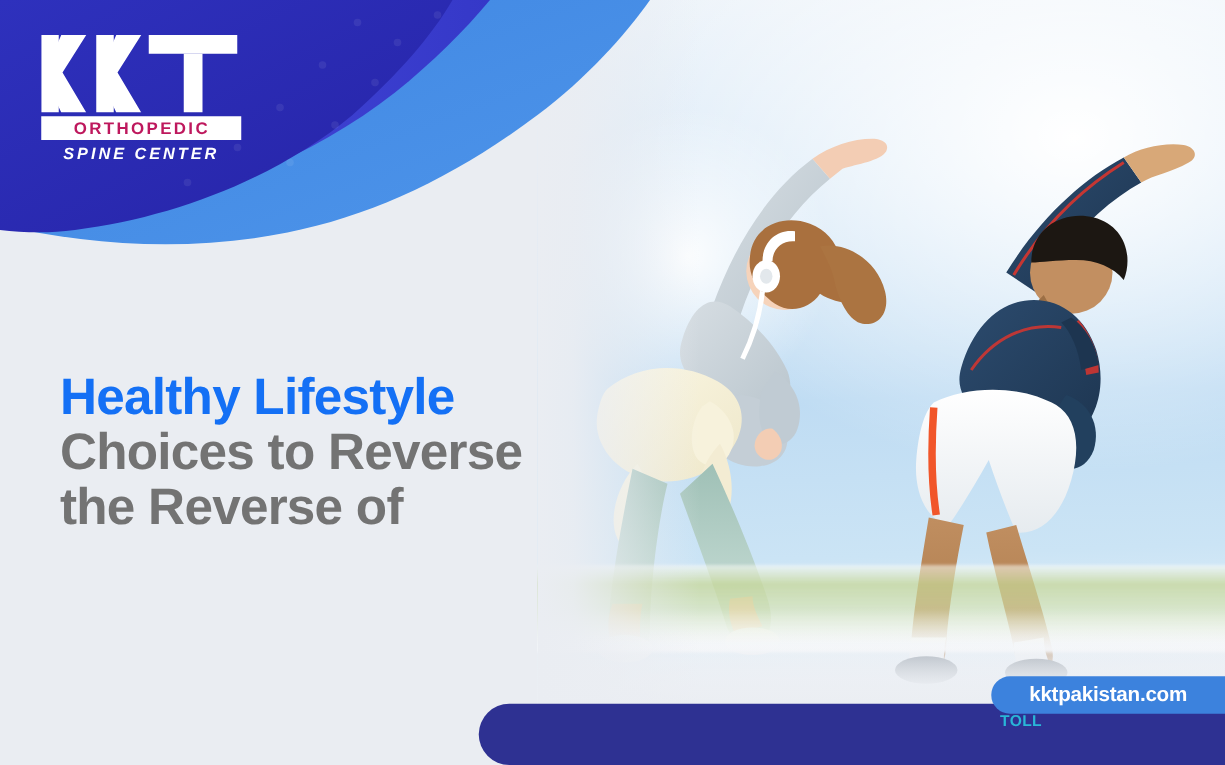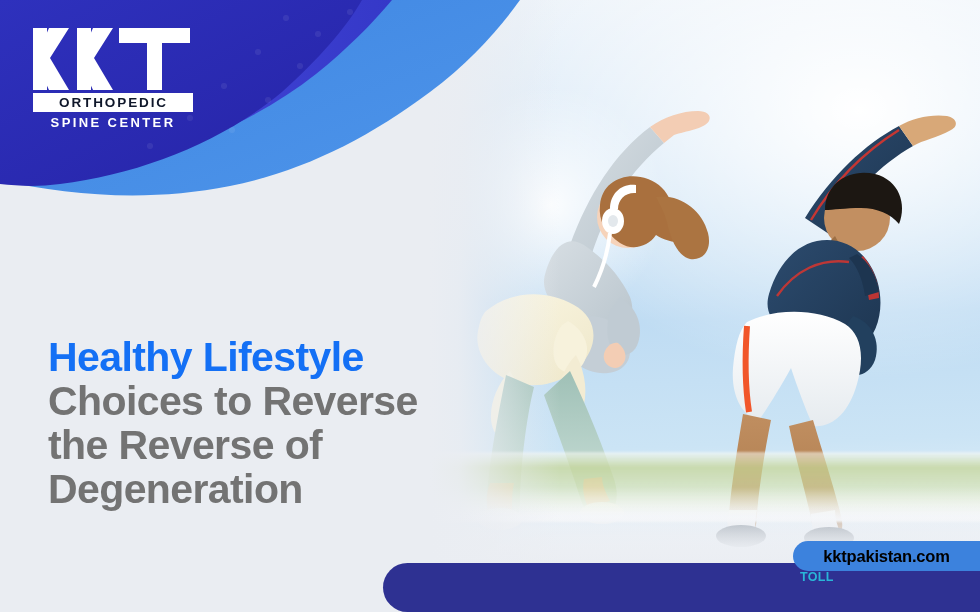--- a/index.html
+++ b/index.html
@@ -46,49 +46,49 @@
   }
 
   
   .waves{position:absolute;left:0;top:0;width:980px;height:300px;}
 
   
   .logo{position:absolute;left:33px;top:28px;width:160px;}
   .logo-kkt{display:block;}
   .logo-ortho{
     display:block;margin-top:3px;
-    background:#ffffff;color:#0f172a;
+    background:#ffffff;color:#be185d;
     font-size:13.5px;font-weight:700;letter-spacing:1.9px;
     text-align:center;padding:1.5px 2px 1.5px 3px;line-height:1.15;
   }
   .logo-spine{
     display:block;margin-top:4px;color:#ffffff;
-    font-size:13px;font-weight:700;letter-spacing:2.4px;text-align:center;line-height:1.1;
+    font-size:13px;font-weight:700;letter-spacing:2.4px;text-align:center;line-height:1.1;font-style:italic;
   }
 
   
   .headline{
     position:absolute;left:48px;top:268px;width:470px;
     font-weight:800;font-size:41px;line-height:44px;letter-spacing:-.6px;
   }
-  .headline .l1{display:block;color:#1470f5;margin-top:40px;}
+  .headline .l1{display:block;color:#1470f5;}
   .headline .l2,.headline .l3,.headline .l4{display:block;color:#737373;}
 
   
   .bottom-bar{
     position:absolute;left:383px;top:563px;width:597px;height:49px;
     background:#2e3192;border-radius:26px 0 0 26px;
   }
   .site-pill{
     position:absolute;left:793px;top:541px;width:187px;height:30px;
     background:#3c82dd;border-radius:16px 0 0 16px;
     display:flex;align-items:center;justify-content:center;
   }
   .site-pill span{
-    color:#000000;font-size:16.5px;font-weight:700;letter-spacing:-.2px;text-align:right;
+    color:#ffffff;font-size:16.5px;font-weight:700;letter-spacing:-.2px;text-align:right;
   }
   .toll-block{
     position:absolute;left:800px;top:572px;
     display:flex;align-items:center;gap:7px;
   }
   .toll-lines{
     display:flex;flex-direction:column;line-height:11.5px;
     color:#29b6d8;font-size:12.5px;font-weight:700;letter-spacing:.3px;gap:48px;
   }
   .toll-number{
@@ -254,21 +254,20 @@
       <rect x="114" y="15" width="15" height="47" fill="#ffffff"></rect>
     </svg>
     <span class="logo-ortho">ORTHOPEDIC</span>
     <span class="logo-spine">SPINE CENTER</span>
   </div>
 
   <h1 class="headline">
     <span class="l1">Healthy Lifestyle</span>
     <span class="l2">Choices to Reverse</span>
     <span class="l3">the Reverse of</span>
-    <span class="l4">Degeneration</span>
   </h1>
 
   <div class="bottom-bar"></div>
 
   <div class="site-pill">
     <span>kktpakistan.com</span>
   </div>
 
   <div class="toll-block">
     <span class="toll-lines">

